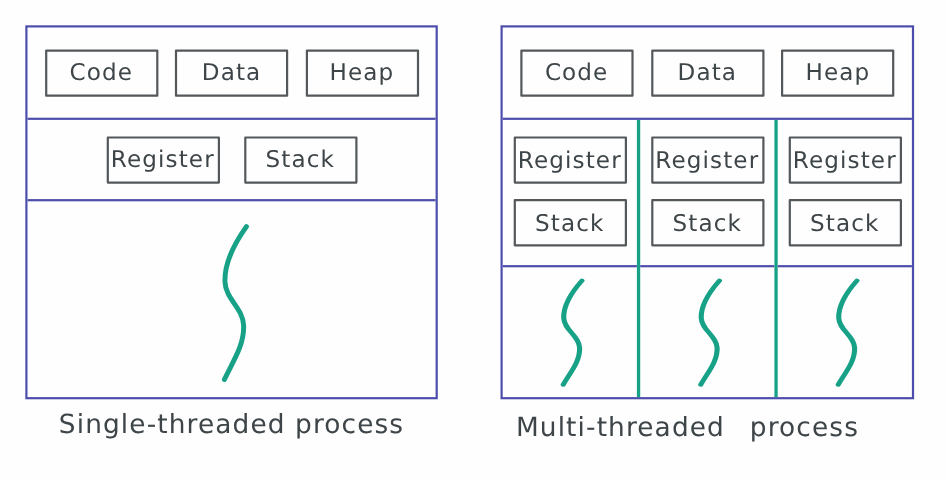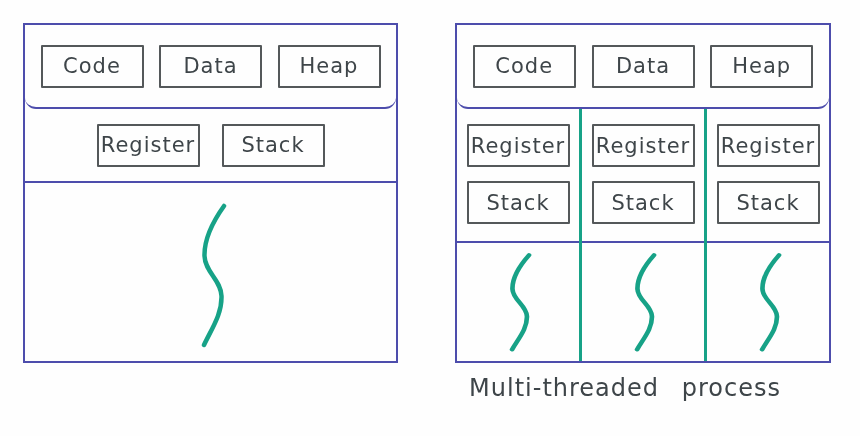--- a/index.html
+++ b/index.html
@@ -21,21 +21,20 @@
     border: 2px solid #4d4dac;
     background: #fefefe;
   }
   .shared-row {
     box-sizing: border-box;
     height: 84px;
     border-bottom: 2px solid #4d4dac;
     display: flex;
     justify-content: space-evenly;
     align-items: center;
-    border-radius: 11px;
   }
   .mbox {
     box-sizing: border-box;
     border: 2px solid #54585a;
     background: #fefefe;
     display: flex;
     align-items: center;
     justify-content: center;
     color: #3e4549;
     font-size: 21px;
@@ -124,20 +123,21 @@
       <div class="mbox small">
         <span>Stack</span>
       </div>
     </div>
     <div class="thread-row">
       <svg class="squiggle" width="40" height="150" viewBox="0 0 40 150">
         <path d="M33 6 C 23 20, 13 38, 13.5 56 C 14 72, 30 80, 30.5 96 C 31 114, 21 128, 13 145" fill="none" stroke="#17a287" stroke-width="4.5" stroke-linecap="round"></path>
       </svg>
     </div>
   </section>
+  <div class="caption" style="left:23px; top:372px; width:375px;">Single-threaded process</div>
 
   <section class="panel" style="left:455px; top:23px; width:376px; height:340px;">
     <div class="shared-row">
       <div class="mbox small">
         <span>Code</span>
       </div>
       <div class="mbox small">
         <span>Data</span>
       </div>
       <div class="mbox small">

